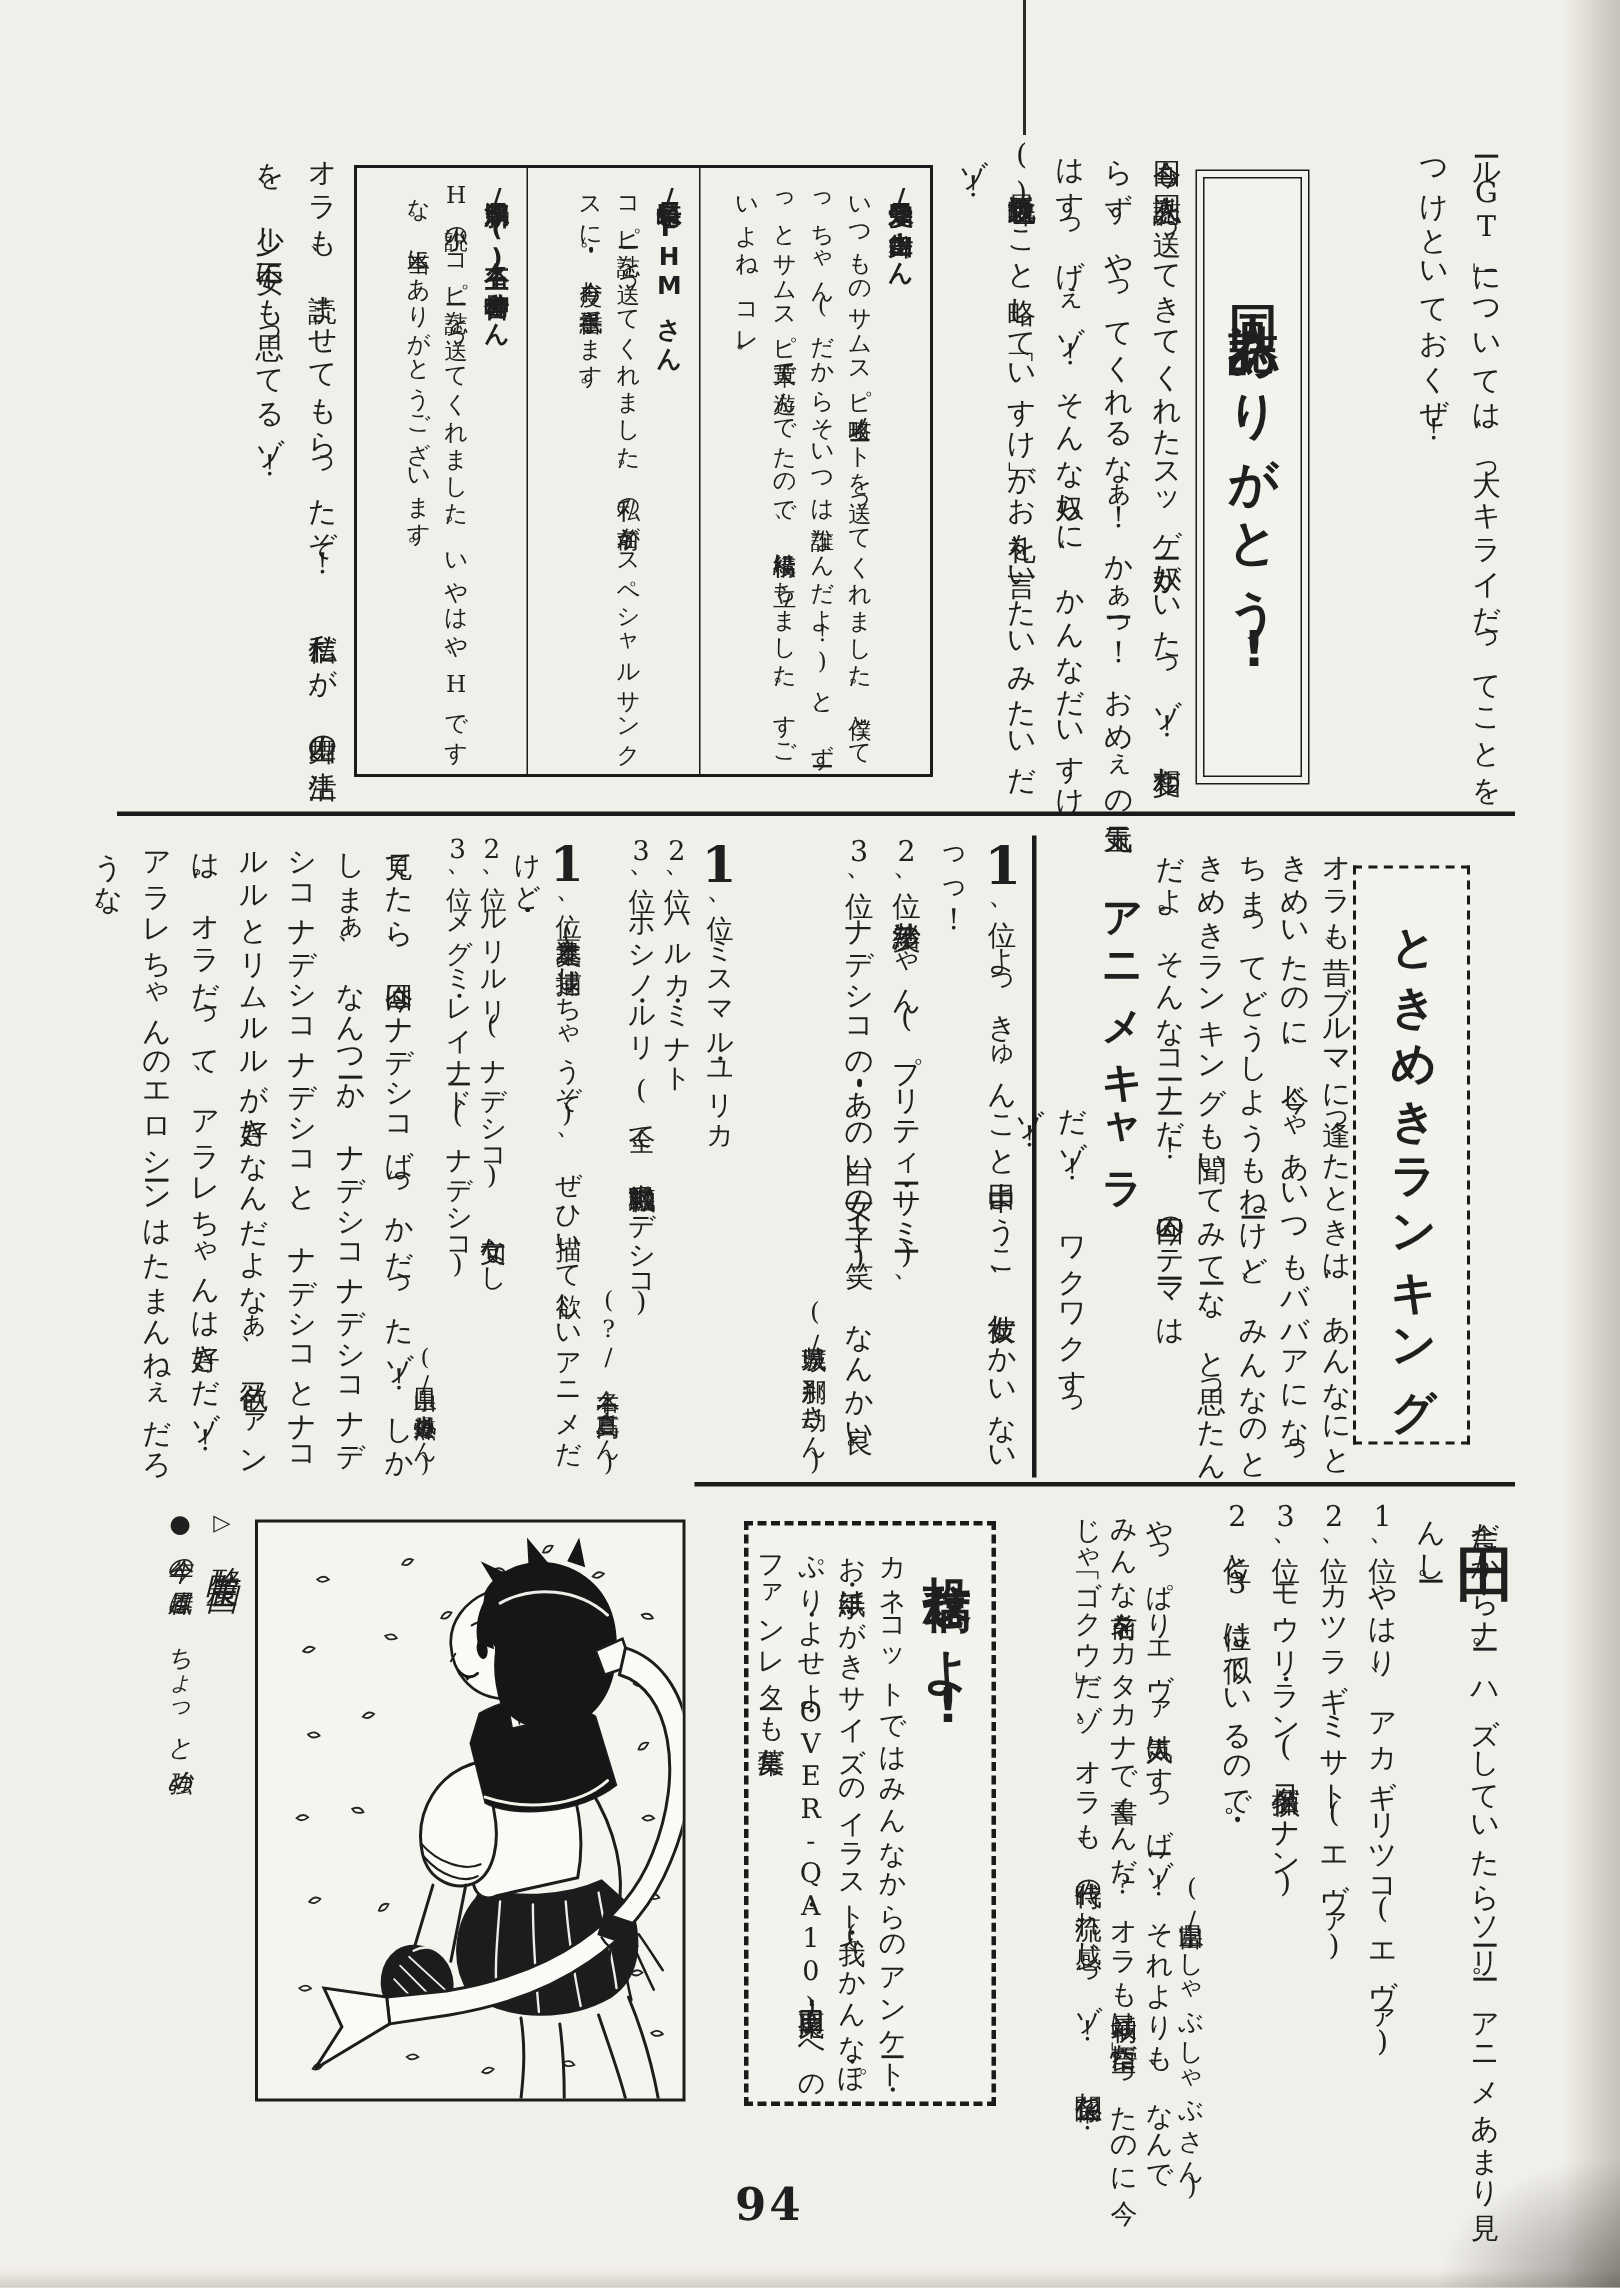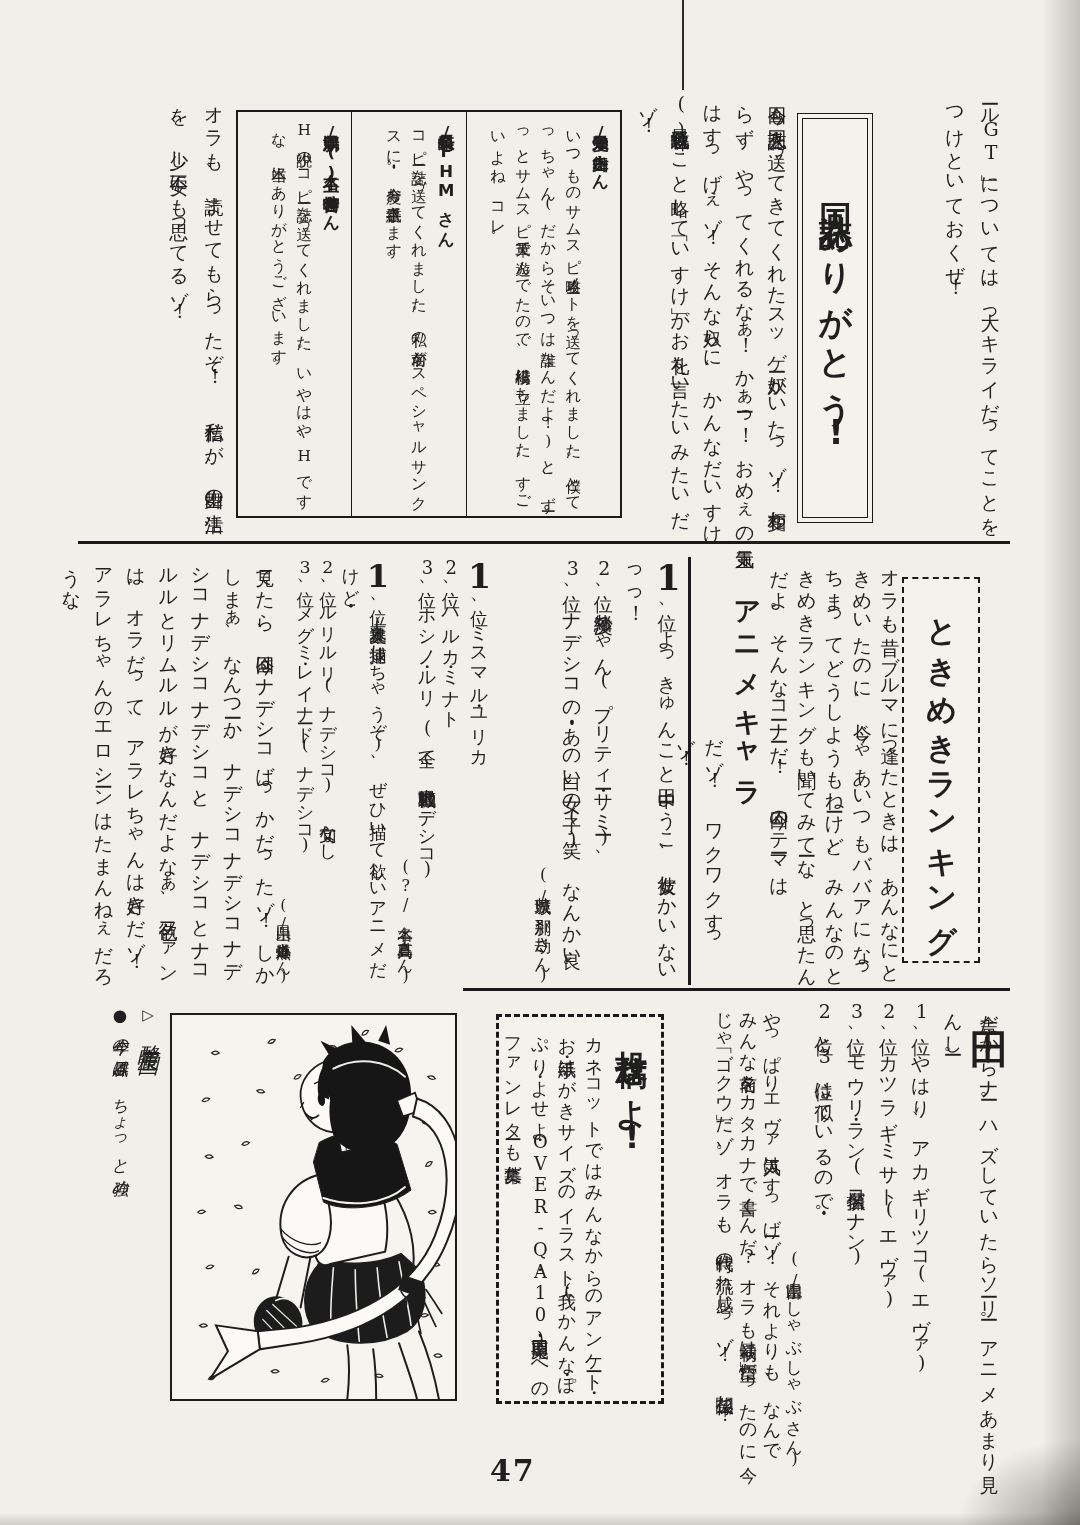--- a/index.html
+++ b/index.html
@@ -256,18 +256,18 @@
         <path d="M255,276 C262,286 267,294 271,300" stroke-width="1.7"></path>
       </g>
     </svg>
   </div>
 
   <div id="handwritten" class="abs v serif">
     <div class="hw-caption"><span class="mark">▷</span><span>酪農王国</span></div>
     <div class="hw-note"><span>●</span><span>今年の春風は、ちょっと強め。</span></div>
   </div>
 
-  <div id="page-number" class="abs serif">47</div>
+  <div id="page-number" class="abs serif">94</div>
 
   <div id="right-shadow" class="abs"></div>
   <div id="bottom-shadow" class="abs"></div>
   <div id="br-corner" class="abs"></div>
 </div>
 
 </body></html>

